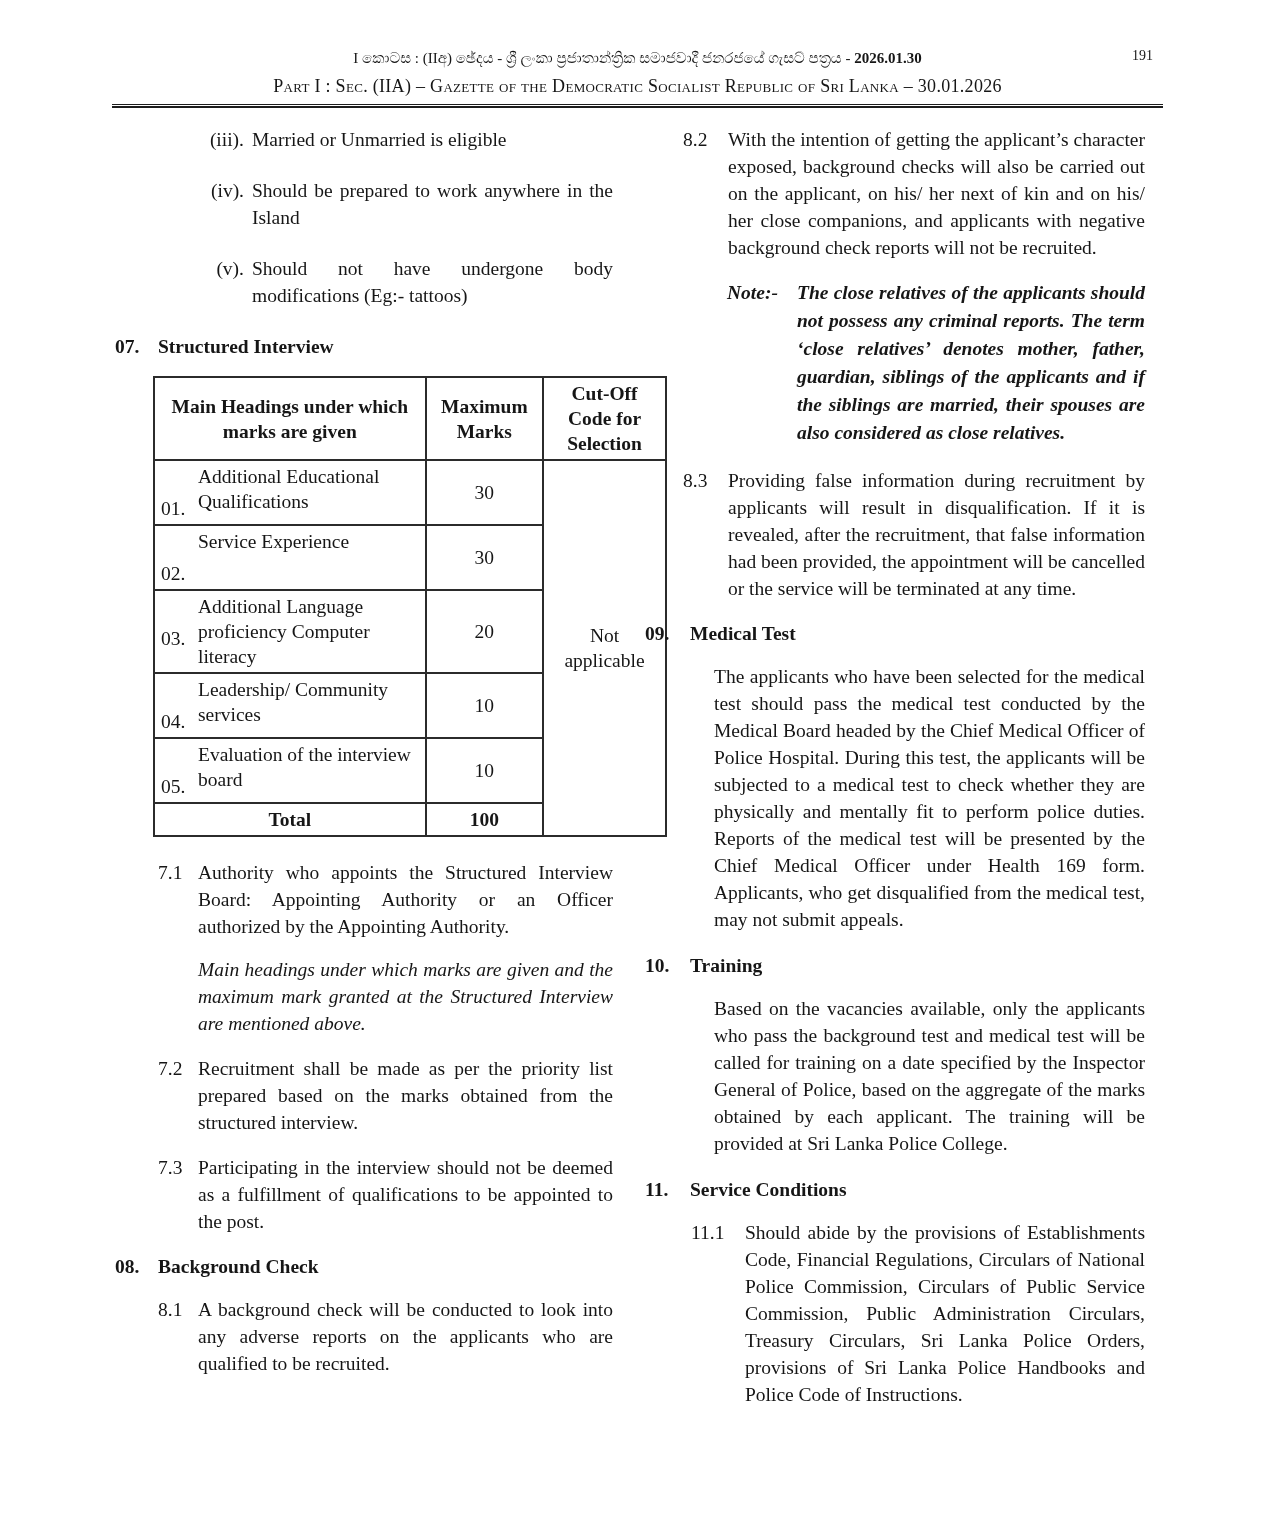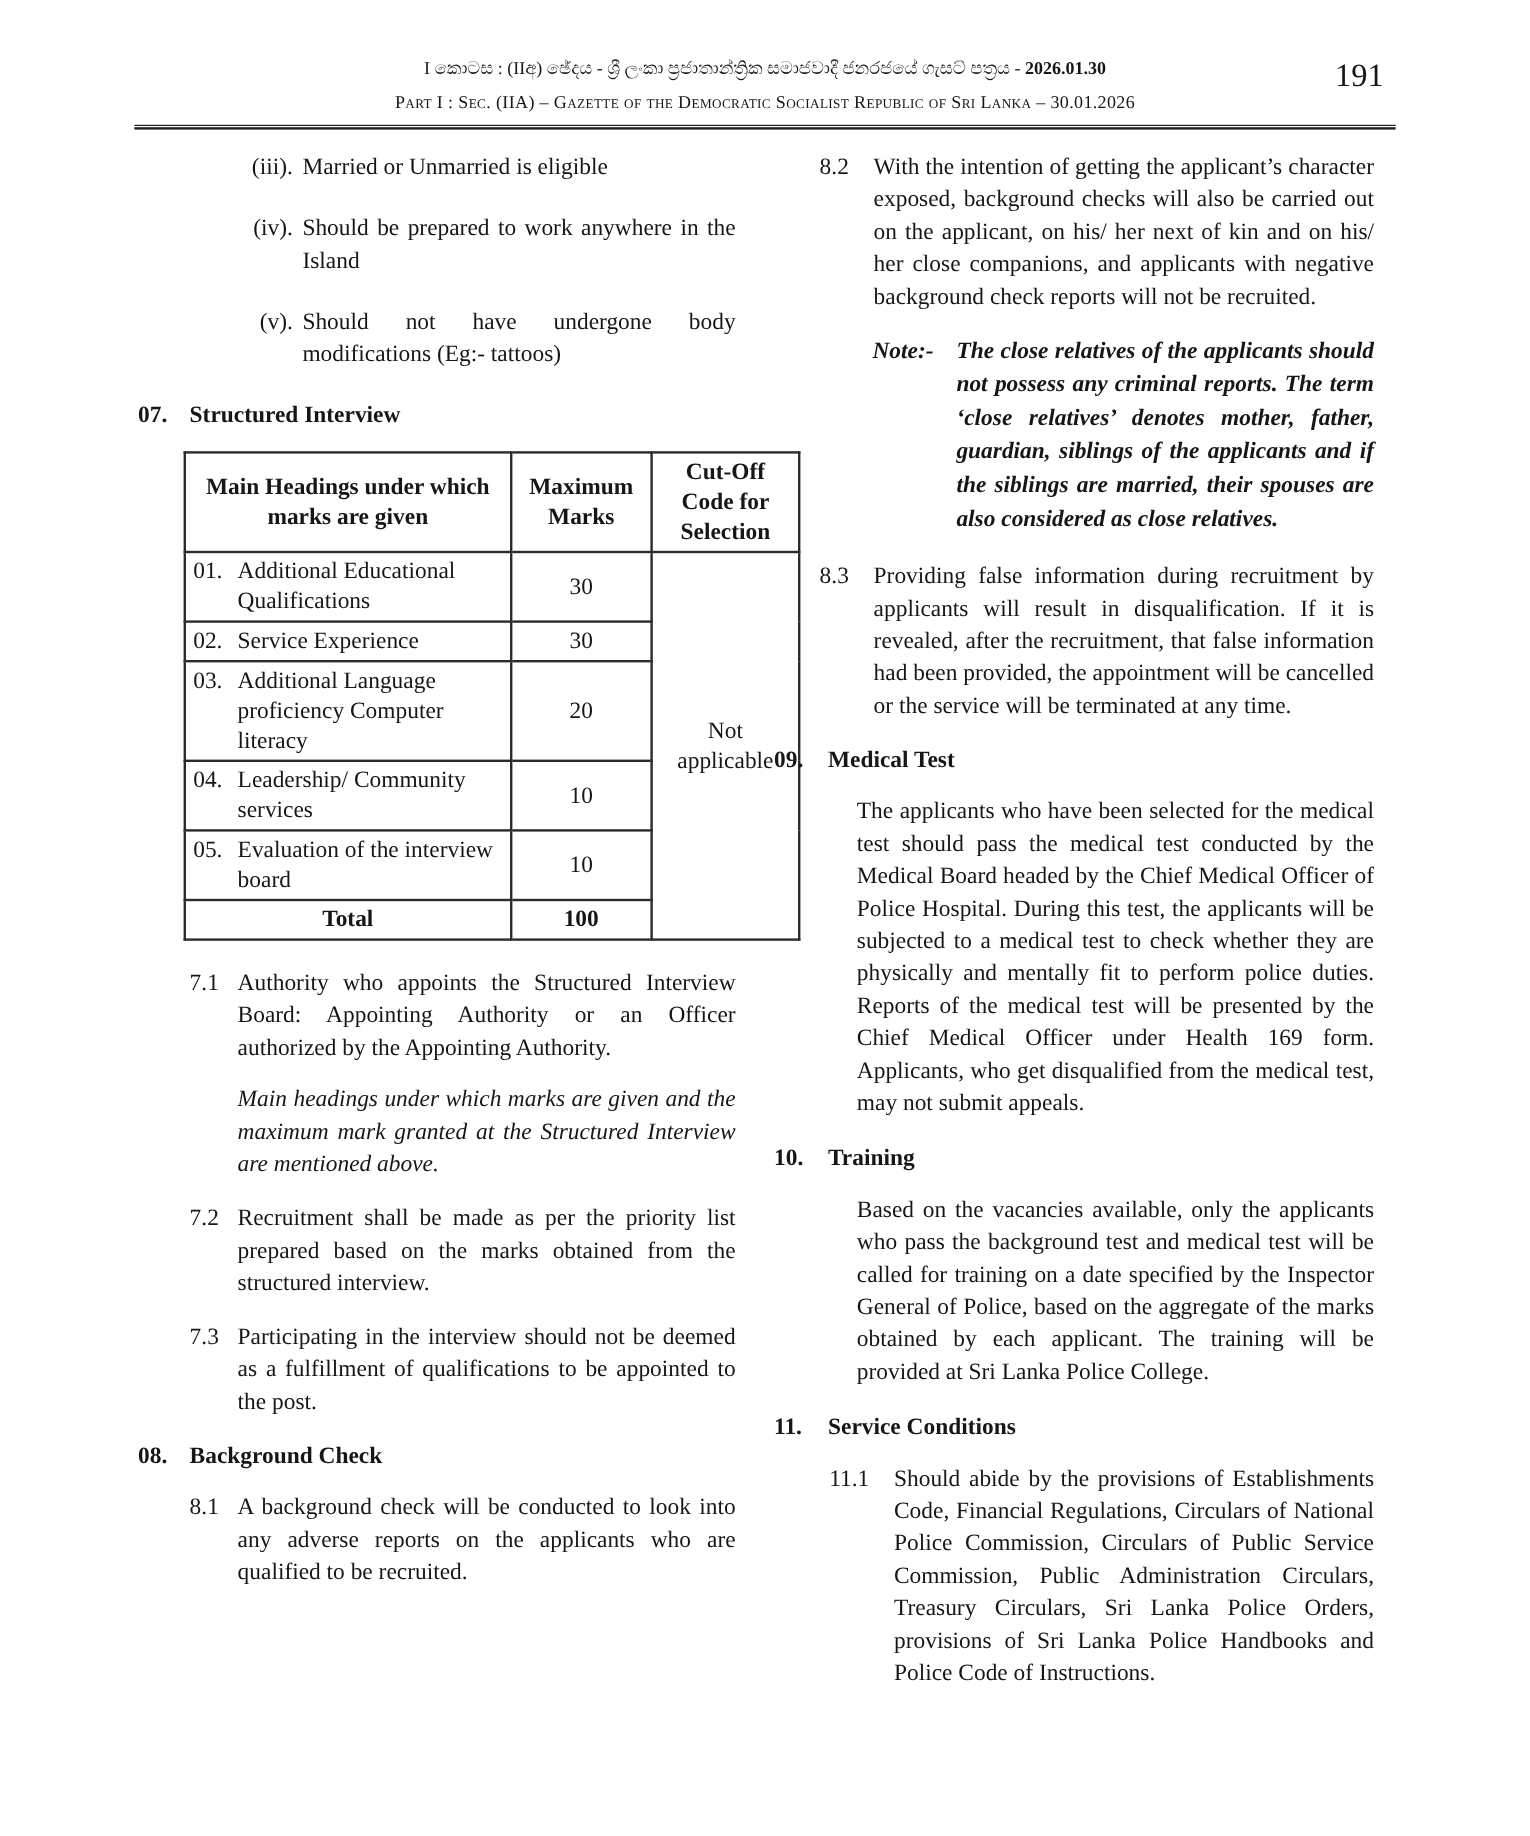--- a/index.html
+++ b/index.html
@@ -5,22 +5,22 @@
   html,body{margin:0;padding:0;background:#e8e8e8;}
   .page{
     width:1275px;height:1530px;background:#ffffff;position:relative;
     font-family:"Liberation Serif", serif;color:#161616;overflow:hidden;
     margin:0 auto;box-sizing:border-box;
   }
   
   .hdr{padding-top:42px;position:relative;}
   .sin{text-align:center;font-size:15px;line-height:32px;}
   .sin b{font-weight:bold;}
-  .pageno{position:absolute;top:48px;right:122px;font-size:27px;}
-  .eng{text-align:center;font-variant:small-caps;font-size:15px;line-height:22px;letter-spacing:.3px;margin-top:1px;}
+  .pageno{position:absolute;top:48px;right:122px;font-size:14px;}
+  .eng{text-align:center;font-variant:small-caps;font-size:18px;line-height:22px;letter-spacing:.3px;margin-top:1px;}
   .rule{margin:7px 112px 0 112px;border-top:1px solid #1d1d1d;border-bottom:2px solid #1d1d1d;height:1px;}
   
   .cols{display:flex;padding:18px 0 0 115px;font-size:19.5px;line-height:27px;}
   .colL{width:498px;margin-right:32px;flex:none;}
   .colR{width:500px;flex:none;}
   .li{display:flex;margin-bottom:24px;}
   .li .mk{width:137px;flex:none;text-align:right;padding-right:8px;box-sizing:border-box;}
   .li .tx{flex:1;text-align:justify;}
   .qpara{margin-left:88px;text-align:justify;margin-bottom:26px;}
   .qpara i{font-style:italic;}
@@ -31,21 +31,21 @@
   .sub .t{flex:1;text-align:justify;}
   .sub .t .p2{margin-top:16px;}
   
   table.marks{border-collapse:collapse;margin-left:38px;width:514px;margin-bottom:22px;line-height:25px;font-size:19.5px;}
   table.marks th,table.marks td{border:2px solid #2b2b2b;padding:3px 6px;vertical-align:middle;}
   table.marks th{font-weight:bold;text-align:center;}
   td.c1{width:243px;box-sizing:border-box;}
   td.c2{width:105px;text-align:center;box-sizing:border-box;}
   td.c3{width:110px;text-align:center;box-sizing:border-box;}
   .rowlab{display:flex;}
-  .rowlab .rn{width:37px;flex:none;}
+  .rowlab .rn{width:37px;flex:none;margin-top:32px;}
   .rowlab .rt{flex:1;}
   .totcell{text-align:center;font-weight:bold;}
   
   .subR{display:flex;margin-left:38px;margin-bottom:18px;}
   .subR .n{width:45px;flex:none;}
   .subR .t{flex:1;text-align:justify;}
   .note{display:flex;margin-left:82px;margin-bottom:20px;font-weight:bold;font-style:italic;line-height:28px;}
   .note .nl{width:70px;flex:none;}
   .note .nt{flex:1;text-align:justify;}
   .rhead{display:flex;font-weight:bold;margin-bottom:16px;}

